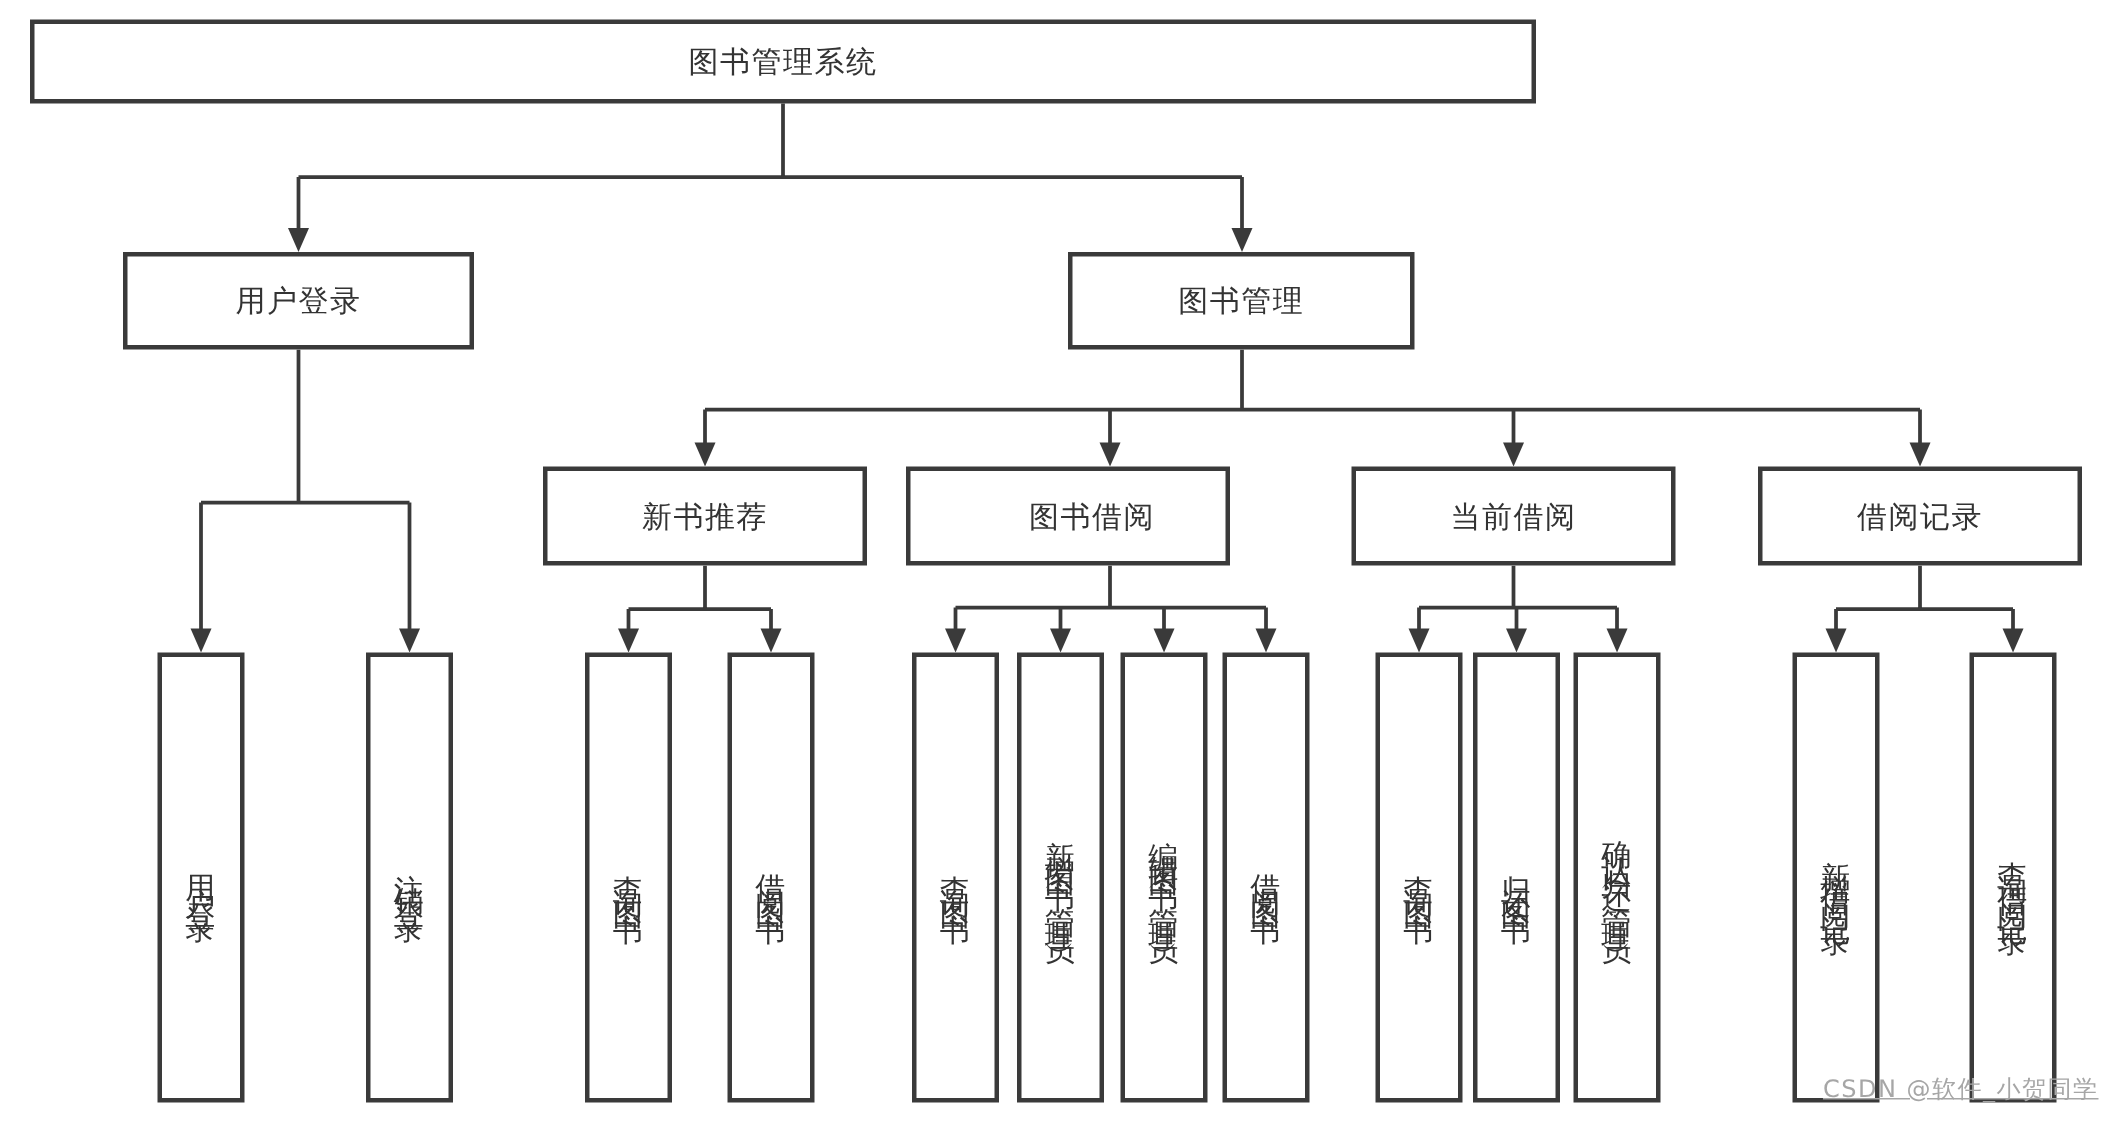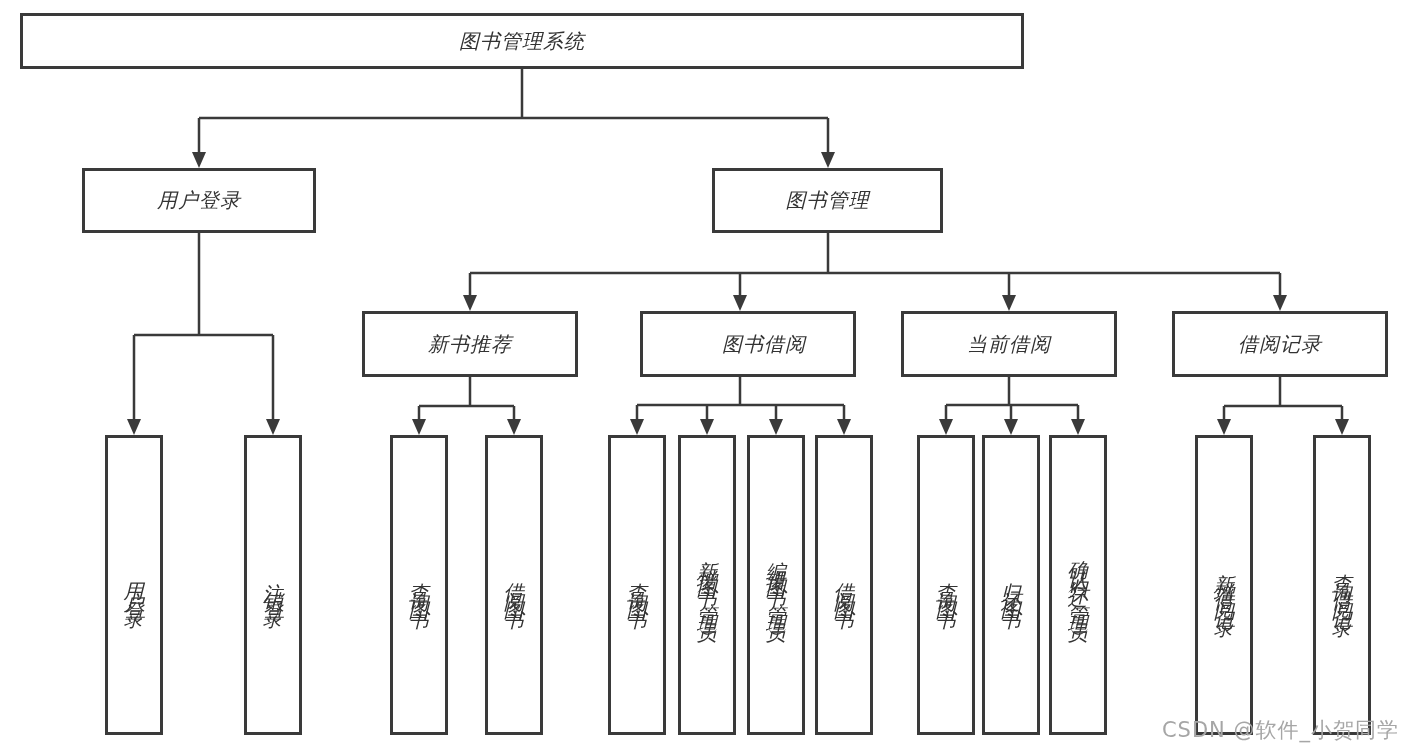--- a/index.html
+++ b/index.html
@@ -20,40 +20,40 @@
   .node{
     position:absolute;
     box-sizing:border-box;
     border:3px solid var(--line);
     background:#fff;
     display:flex;align-items:center;justify-content:center;
     color:var(--text);
     font-size:20px;
     letter-spacing:1px;
     text-align:left;
-    font-style:italic;
   }
   .node.vert span{
     writing-mode:vertical-rl;
     letter-spacing:9px;
     line-height:1;
     white-space:nowrap;
   }
   
   .lvl1{left:20px;top:13px;width:1004px;height:56px;}
   .lvl2{top:168px;height:65px;}
   .lvl3{top:311px;height:66px;width:216px;}
   .lvl4{top:435px;height:300px;width:58px;}
   .watermark{
     position:absolute;
     top:716px;right:6px;
-    font-size:21px;
+    font-size:16px;
     color:var(--wm);
     letter-spacing:1px;
     white-space:nowrap;
+    text-decoration:underline;
   }
 </style>
 </head>
 <body>
 
 <div class="canvas">
 
   <svg class="connectors" width="1405" height="747" viewBox="0 0 1405 747" fill="none" xmlns="http://www.w3.org/2000/svg">
 
     <path d="M522,68 V118 M199,118 H828 M199,118 V154 M828,118 V154" stroke="#3a3a3a" stroke-width="2.5"></path>
@@ -100,21 +100,21 @@
   <div class="node lvl2" style="left:82px;width:234px;">
     <span>用户登录</span>
   </div>
   <div class="node lvl3" style="left:362px;">
     <span>新书推荐</span>
   </div>
 
   <div class="node lvl2" style="left:712px;width:231px;">
     <span>图书管理</span>
   </div>
-  <div class="node lvl3" style="left:640px;padding-left:32px;">
+  <div class="node lvl3" style="left:604px;padding-left:32px;">
     <span>图书借阅</span>
   </div>
   <div class="node lvl3" style="left:901px;">
     <span>当前借阅</span>
   </div>
   <div class="node lvl3" style="left:1172px;">
     <span>借阅记录</span>
   </div>
 
   <div class="node lvl4 vert" style="left:105px;">

